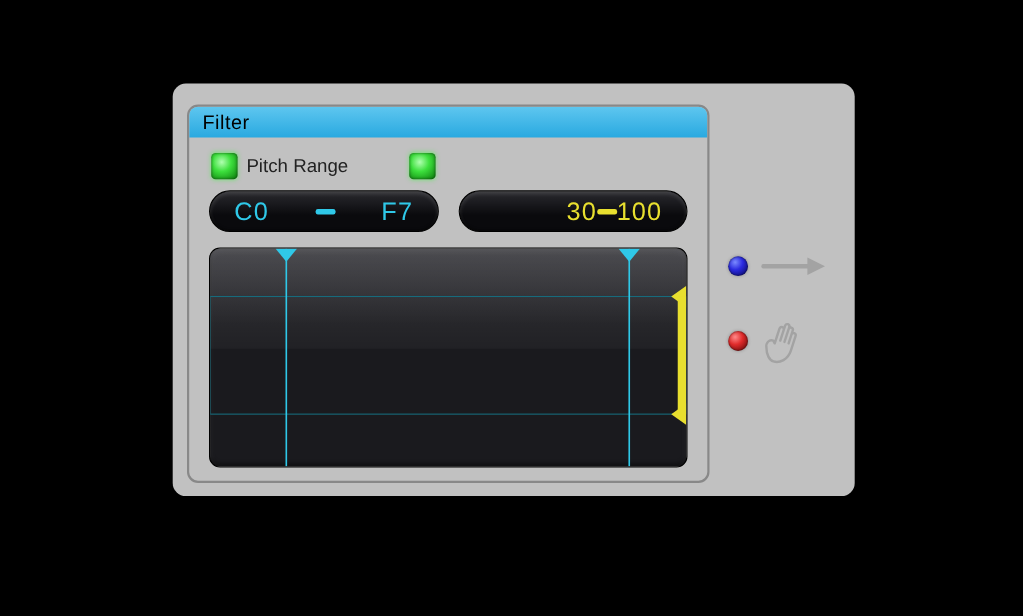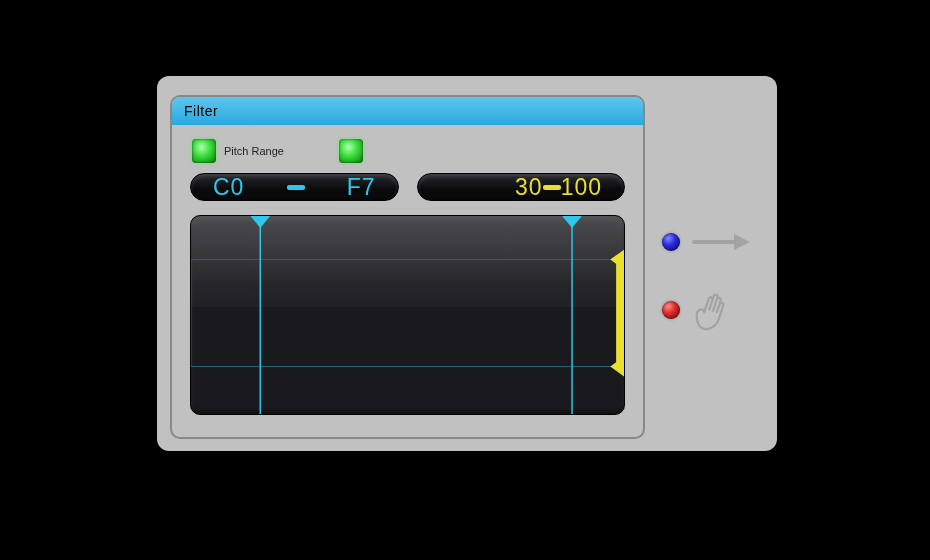--- a/index.html
+++ b/index.html
@@ -29,21 +29,21 @@
     border: 2px solid #888;
     border-radius: 10px;
     overflow: hidden;
   }
   .title-bar {
     height: 28px;
     background: linear-gradient(#5ec6ef, #29a9e0);
     display: flex;
     align-items: center;
     padding-left: 12px;
-    font-size: 14px;
+    font-size: 18px;
     font-weight: 500;
     color: #000;
     letter-spacing: 0.5px;
   }
   .row-toggles {
     display: flex;
     gap: 55px;
     padding: 14px 20px 0 20px;
   }
   .toggle-group {
@@ -52,31 +52,31 @@
     gap: 8px;
   }
   .led-toggle {
     width: 24px;
     height: 24px;
     border-radius: 4px;
     background: radial-gradient(circle at 40% 35%, #b0ffb0 0%, #3de03d 40%, #087808 100%);
     box-shadow: inset 0 0 2px 1px rgba(0,0,0,0.3), 0 0 4px rgba(50,255,50,0.5);
   }
   .toggle-label {
-    font-size: 11px;
+    font-size: 17px;
     color: #222;
   }
   .row-displays {
     display: flex;
     gap: 18px;
     padding: 10px 18px 0 18px;
   }
   .lcd {
     flex: 1;
-    height: 28px;
+    height: 38px;
     background: linear-gradient(#2a2a2f 0%, #0a0a0d 60%, #0a0a0d 100%);
     border: 1px solid #000;
     border-radius: 19px;
     box-shadow: inset 0 2px 4px rgba(255,255,255,0.15), inset 0 -1px 2px rgba(0,0,0,0.8);
     display: flex;
     align-items: center;
     justify-content: space-between;
     padding: 0 22px;
     font-size: 23px;
     font-family: Arial, sans-serif;

